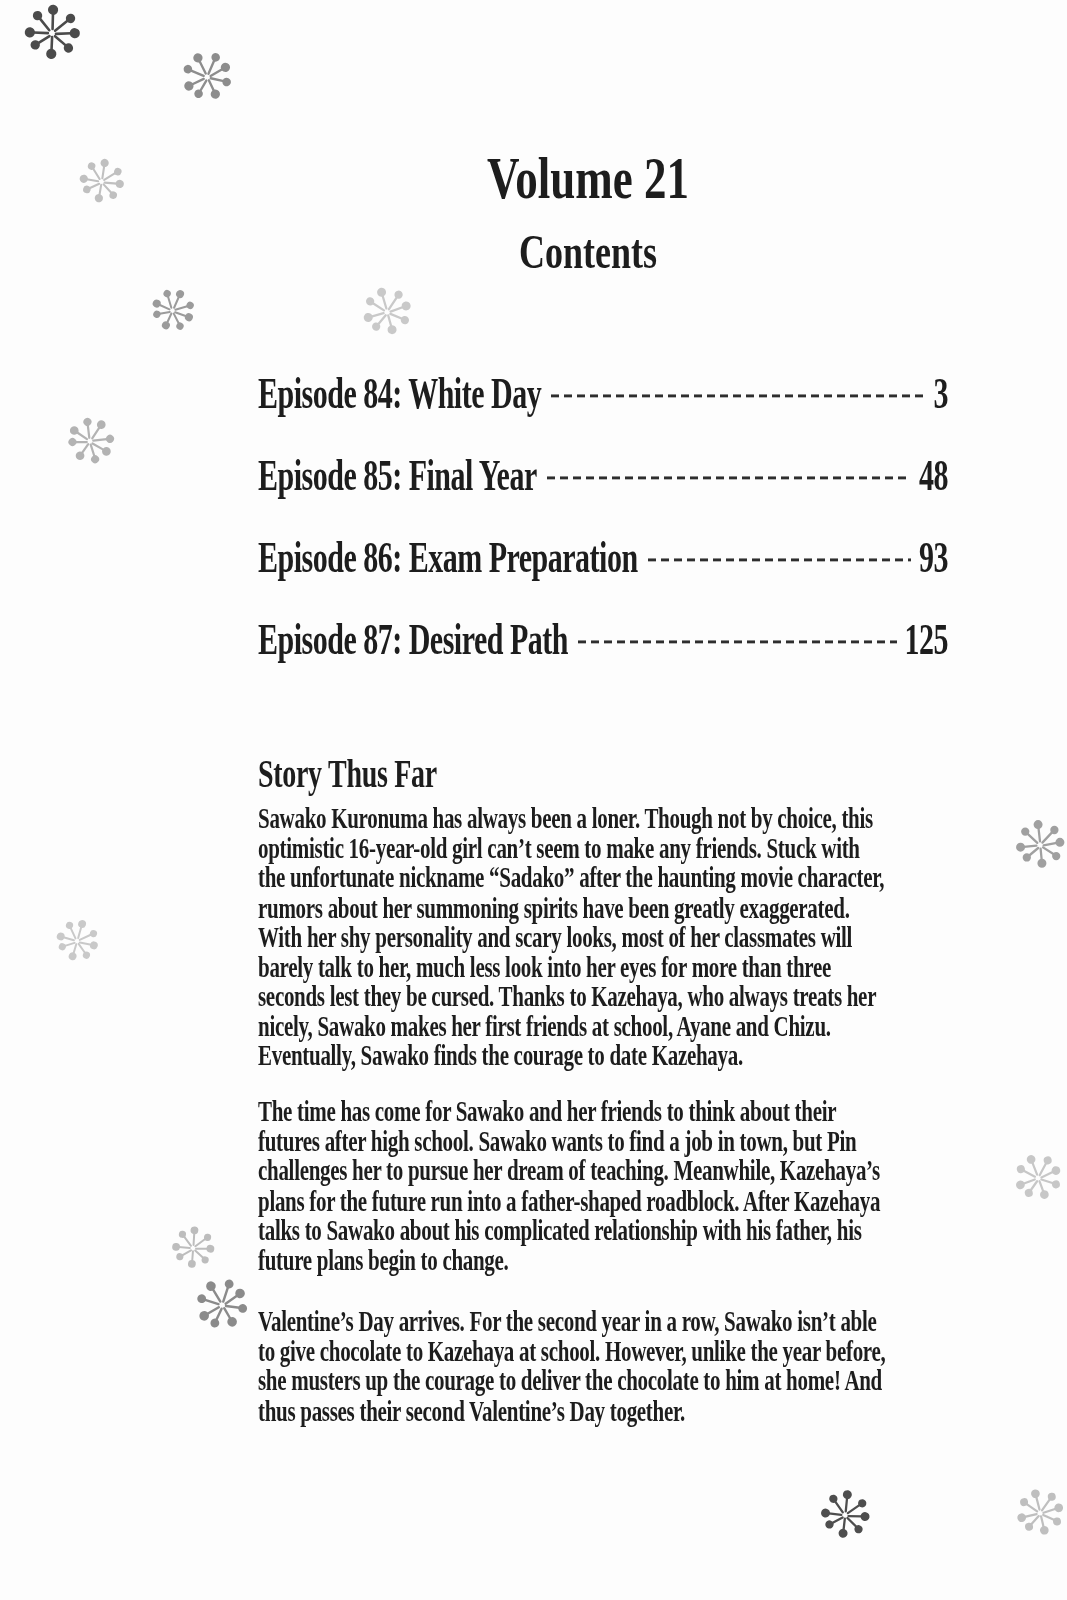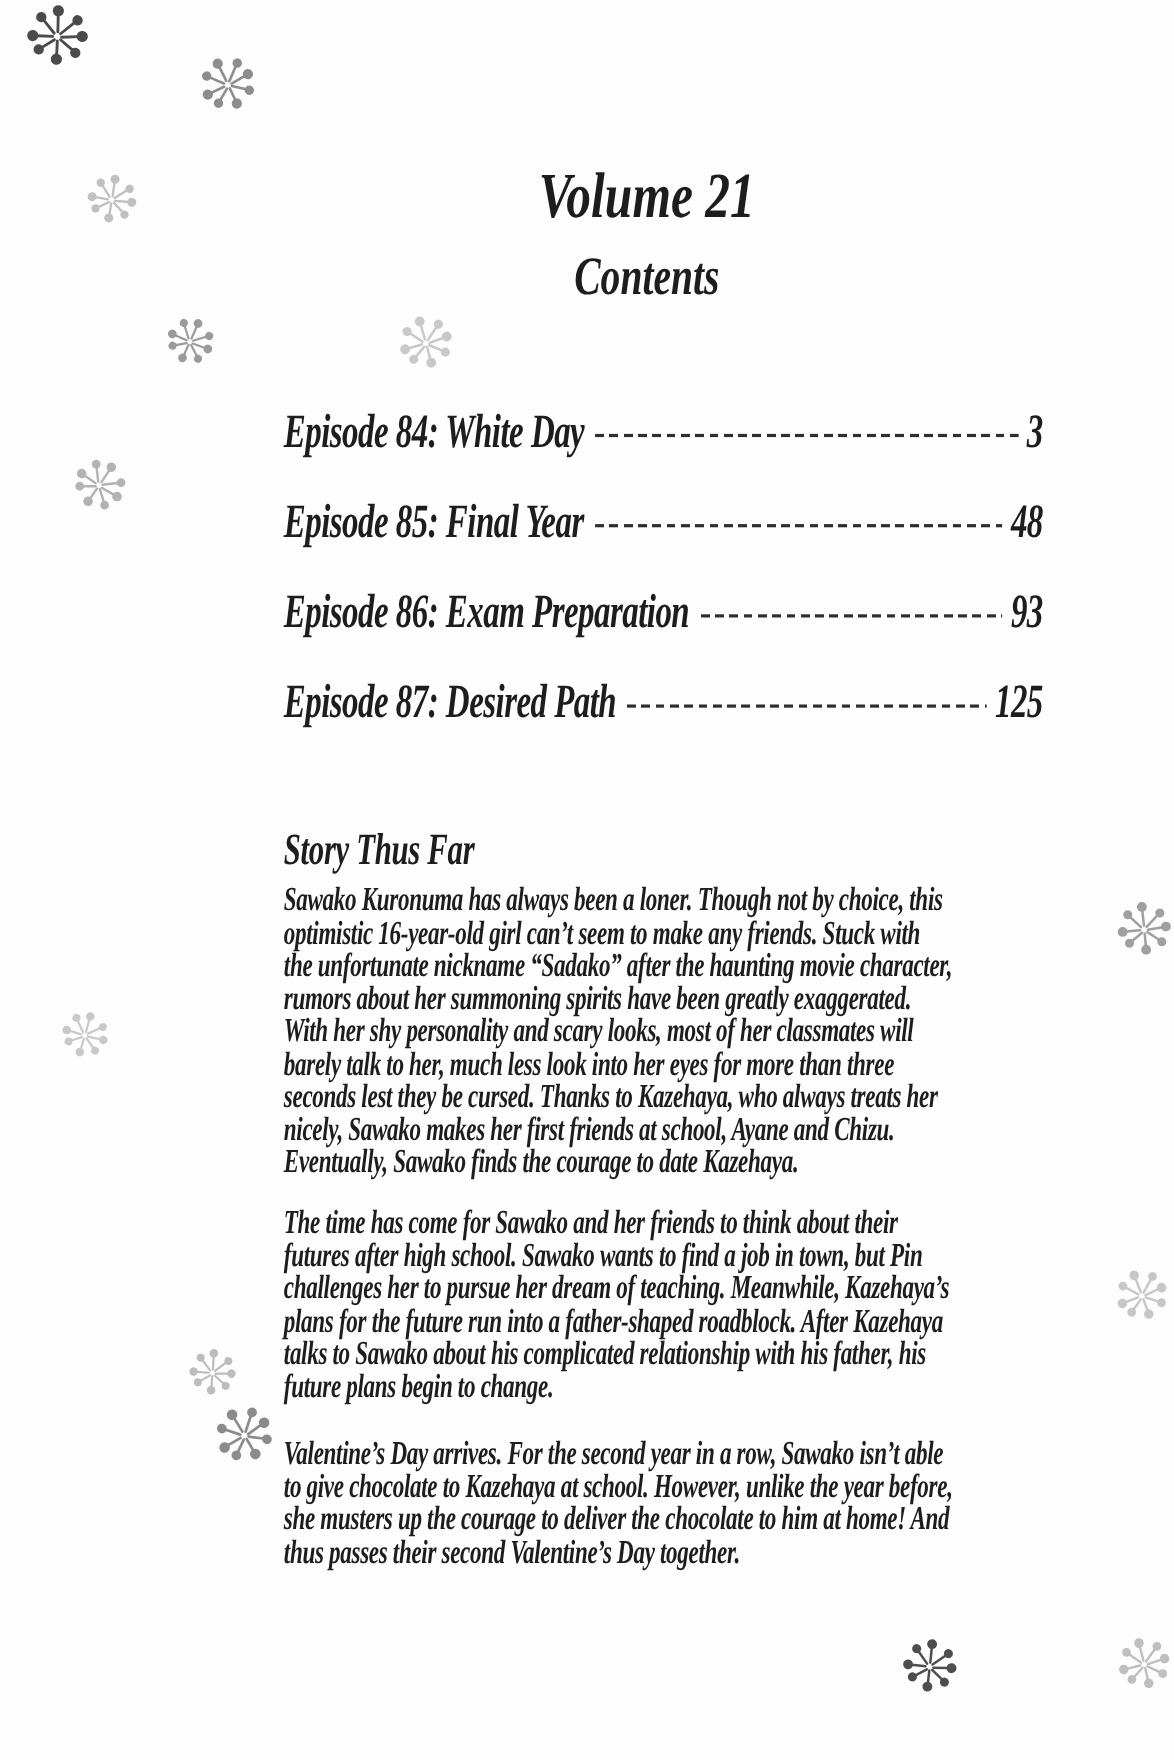--- a/index.html
+++ b/index.html
@@ -4,21 +4,21 @@
 <style>
   html, body { margin: 0; padding: 0; }
   body {
     width: 1067px; height: 1600px;
     background: #fdfdfd;
     overflow: hidden;
     position: relative;
     font-family: "Liberation Serif", "DejaVu Serif", serif;
     color: #1d1d1d;
   }
-  .page { position: absolute; inset: 0; font-style: italic; }
+  .page { position: absolute; inset: 0; }
 
   
   .star { position: absolute; overflow: visible; pointer-events: none; }
 
   
   .headings { position: absolute; left: 220px; top: 0; width: 736px; }
   .volume-title, .contents-heading {
     position: absolute; left: 0; right: 0; margin: 0;
     text-align: center; font-weight: bold; white-space: nowrap;
   }

